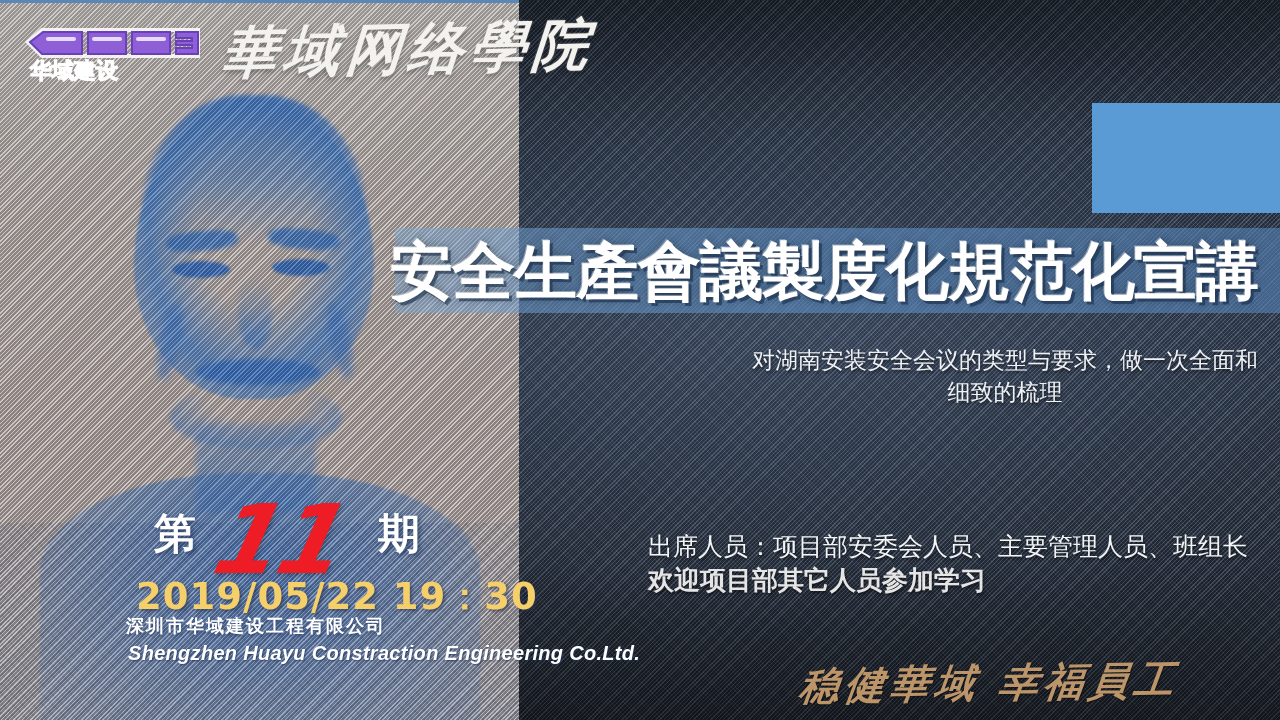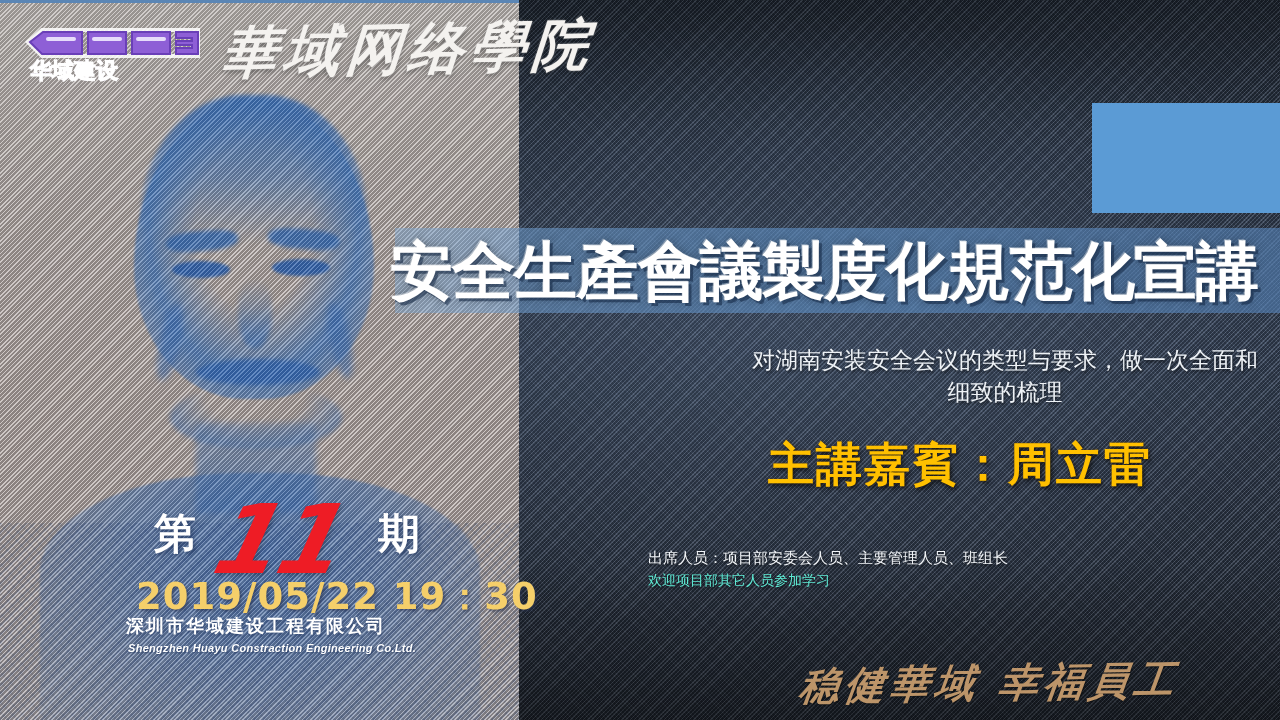--- a/index.html
+++ b/index.html
@@ -153,28 +153,28 @@
     text-shadow:1px 2px 3px rgba(0,0,0,.6);
     text-align:center;
   }
   .speaker{
     position:absolute;left:640px;top:434px;width:640px;text-align:center;
     font-size:46px;font-weight:700;color:#ffc000;letter-spacing:2px;
     white-space:nowrap;
     text-shadow:2px 3px 4px rgba(0,0,0,.65), 0 0 2px rgba(120,70,0,.6);
   }
   .attend-1{
-    position:absolute;left:648px;top:544px;width:620px;
-    font-size:15px;color:#f2f5f8;line-height:28px;white-space:nowrap;
+    position:absolute;left:648px;top:532px;width:620px;
+    font-size:25px;color:#f2f5f8;line-height:28px;white-space:nowrap;
     text-shadow:1px 2px 3px rgba(0,0,0,.6);
   }
   .attend-2{
     position:absolute;left:648px;top:566px;width:620px;
-    font-size:14px;color:#5eead4;line-height:28px;white-space:nowrap;
-    font-weight:400;
+    font-size:26px;color:#e5e5e5;line-height:28px;white-space:nowrap;
+    font-weight:700;
     text-shadow:1px 2px 3px rgba(0,0,0,.6);
   }
   
   .episode-row{
     position:absolute;left:130px;top:498px;width:330px;height:72px;
   }
   .ep-pre,.ep-post{
     position:absolute;top:8px;font-size:42px;font-weight:700;color:#ffffff;
     text-shadow:2px 2px 4px rgba(30,50,90,.75);
   }
@@ -196,24 +196,25 @@
     text-shadow:2px 2px 3px rgba(40,50,80,.6);
   }
   .company-cn{
     position:absolute;left:126px;top:614px;width:400px;
     font-size:18px;font-weight:700;color:#ffffff;letter-spacing:2px;
     white-space:nowrap;
     text-shadow:1px 2px 3px rgba(40,60,100,.75);
   }
   .company-en{
     position:absolute;left:128px;top:642px;width:400px;
-    font-size:11px;font-weight:700;font-style:italic;color:#ffffff;
+    font-size:20px;font-weight:700;font-style:italic;color:#ffffff;
     letter-spacing:.3px;white-space:nowrap;
     font-family:"Liberation Sans","DejaVu Sans",sans-serif;
     text-shadow:1px 1px 2px rgba(30,50,90,.8);
+    text-align:right;
   }
   
   .slogan{
     position:absolute;left:800px;top:655px;width:450px;
     font-size:40px;font-weight:700;color:#c59b6d;
     font-family:"DejaVu Serif","Liberation Serif",serif;
     font-style:italic;letter-spacing:5px;white-space:nowrap;
     transform:skewX(-8deg) rotate(-1deg);
     text-shadow:1px 1px 2px rgba(0,0,0,.5);
     opacity:.95;
@@ -272,21 +273,20 @@
     </svg>
   </div>
 
   <div class="brand-cally">華域网络學院</div>
 
   <div class="title-band"></div>
   <div class="title-text">安全生產會議製度化規范化宣講</div>
 
   <div class="subtitle">对湖南安装安全会议的类型与要求，做一次全面和细致的梳理</div>
 
-  <div class="speaker">主講嘉賓：周立雷</div>
 
   <div class="attend-1">出席人员：项目部安委会人员、主要管理人员、班组长</div>
   <div class="attend-2">欢迎项目部其它人员参加学习</div>
 
   <div class="episode-row">
     <span class="ep-pre">第</span>
     <span class="ep-num">11</span>
     <span class="ep-post">期</span>
   </div>
 

